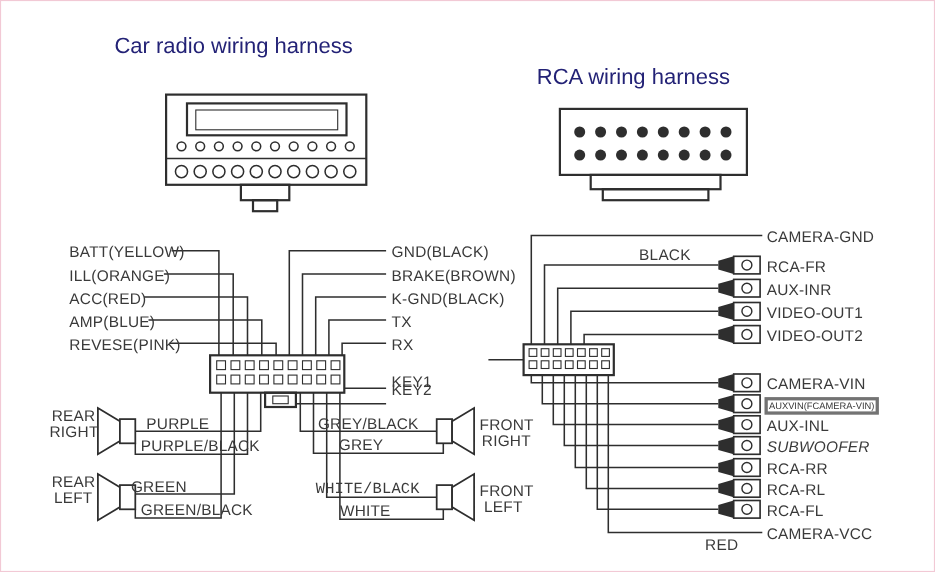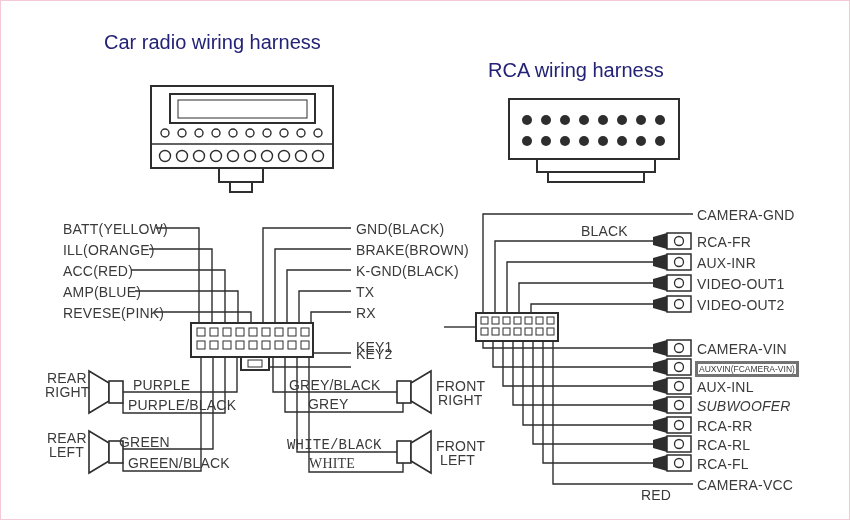--- a/index.html
+++ b/index.html
@@ -228,21 +228,21 @@
   <div class="lbl" style="left:435px; top:437px;">FRONT</div>
   <div class="lbl" style="left:439px; top:451px;">LEFT</div>
 
   <div class="lbl" style="left:132px; top:376px;">PURPLE</div>
   <div class="lbl" style="left:127px; top:396px;">PURPLE/BLACK</div>
   <div class="lbl" style="left:118px; top:433px;">GREEN</div>
   <div class="lbl" style="left:127px; top:454px;">GREEN/BLACK</div>
   <div class="lbl" style="left:288px; top:376px;">GREY/BLACK</div>
   <div class="lbl" style="left:307px; top:395px;">GREY</div>
   <div class="lbl" style="left:286px; top:436px;font-family:Liberation Mono, monospace;">WHITE/BLACK</div>
-  <div class="lbl" style="left:308px; top:455px;font-family:Liberation Serif, serif;">WHITE</div>
+  <div class="lbl" style="left:308px; top:455px;">WHITE</div>
 
   <div class="lbl" style="left:580px; top:222px;">BLACK</div>
   <div class="lbl" style="left:640px; top:486px;">RED</div>
   <div class="lbl" style="left:696px; top:206px;">CAMERA-GND</div>
   <div class="lbl" style="left:696px; top:233px;">RCA-FR</div>
   <div class="lbl" style="left:696px; top:254px;">AUX-INR</div>
   <div class="lbl" style="left:696px; top:275px;">VIDEO-OUT1</div>
   <div class="lbl" style="left:696px; top:296px;">VIDEO-OUT2</div>
   <div class="lbl" style="left:696px; top:340px;">CAMERA-VIN</div>
   <div class="lbl tiny" style="left:694px; top:360px;">AUXVIN(FCAMERA-VIN)</div>

